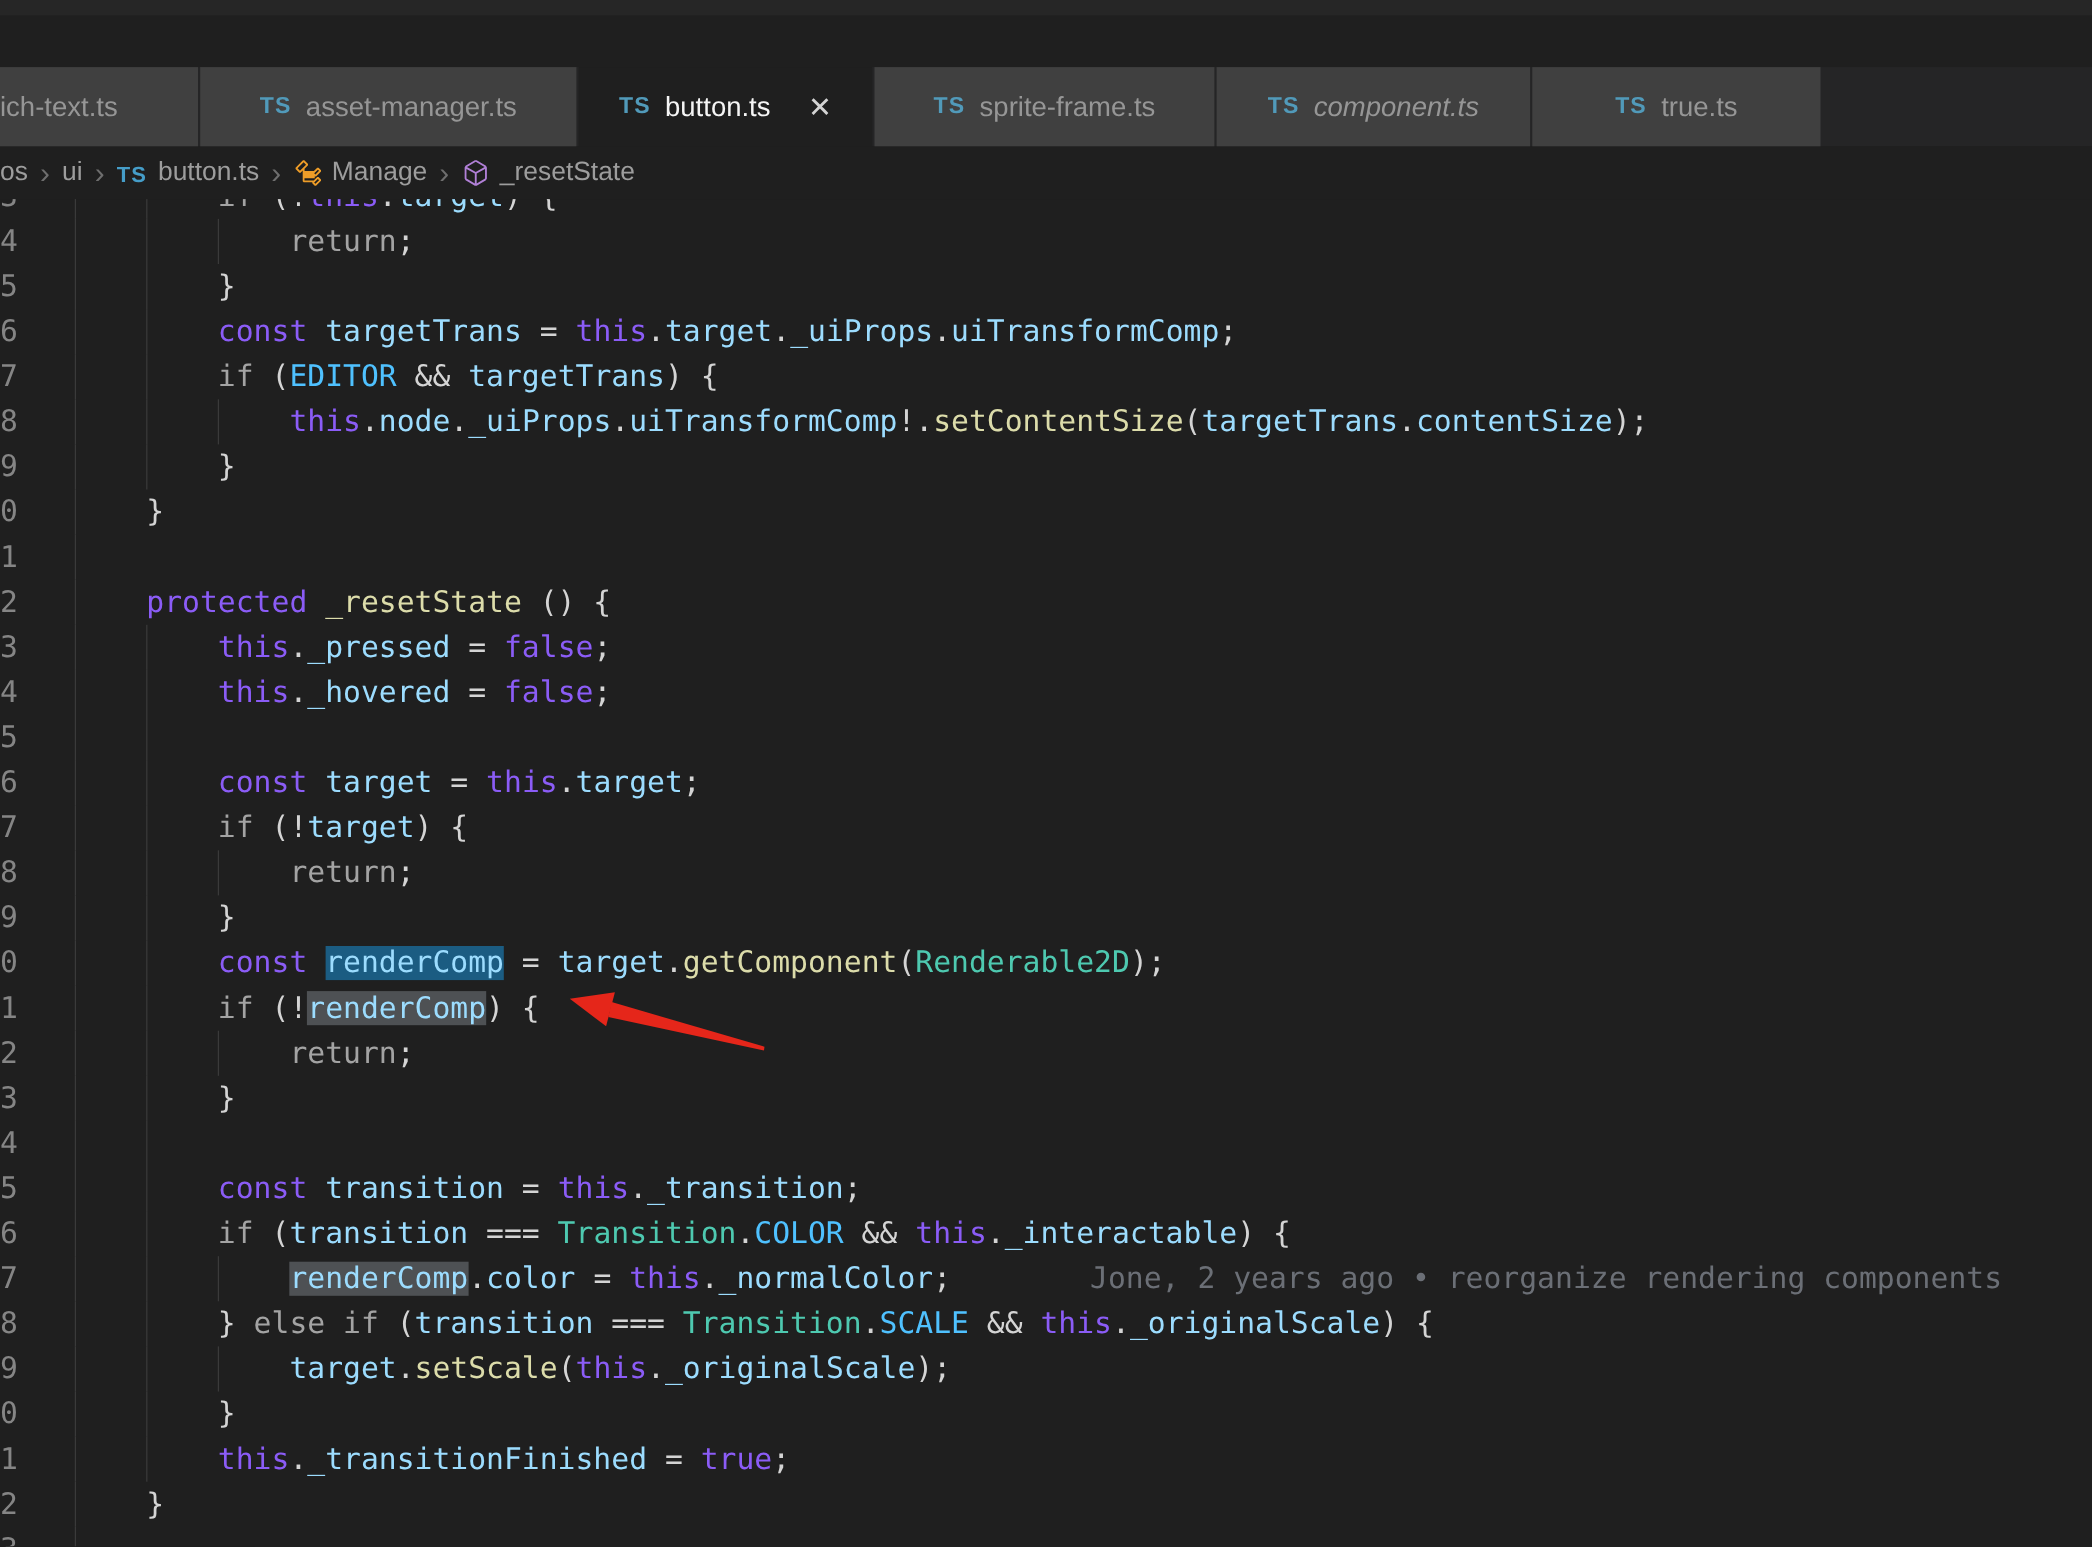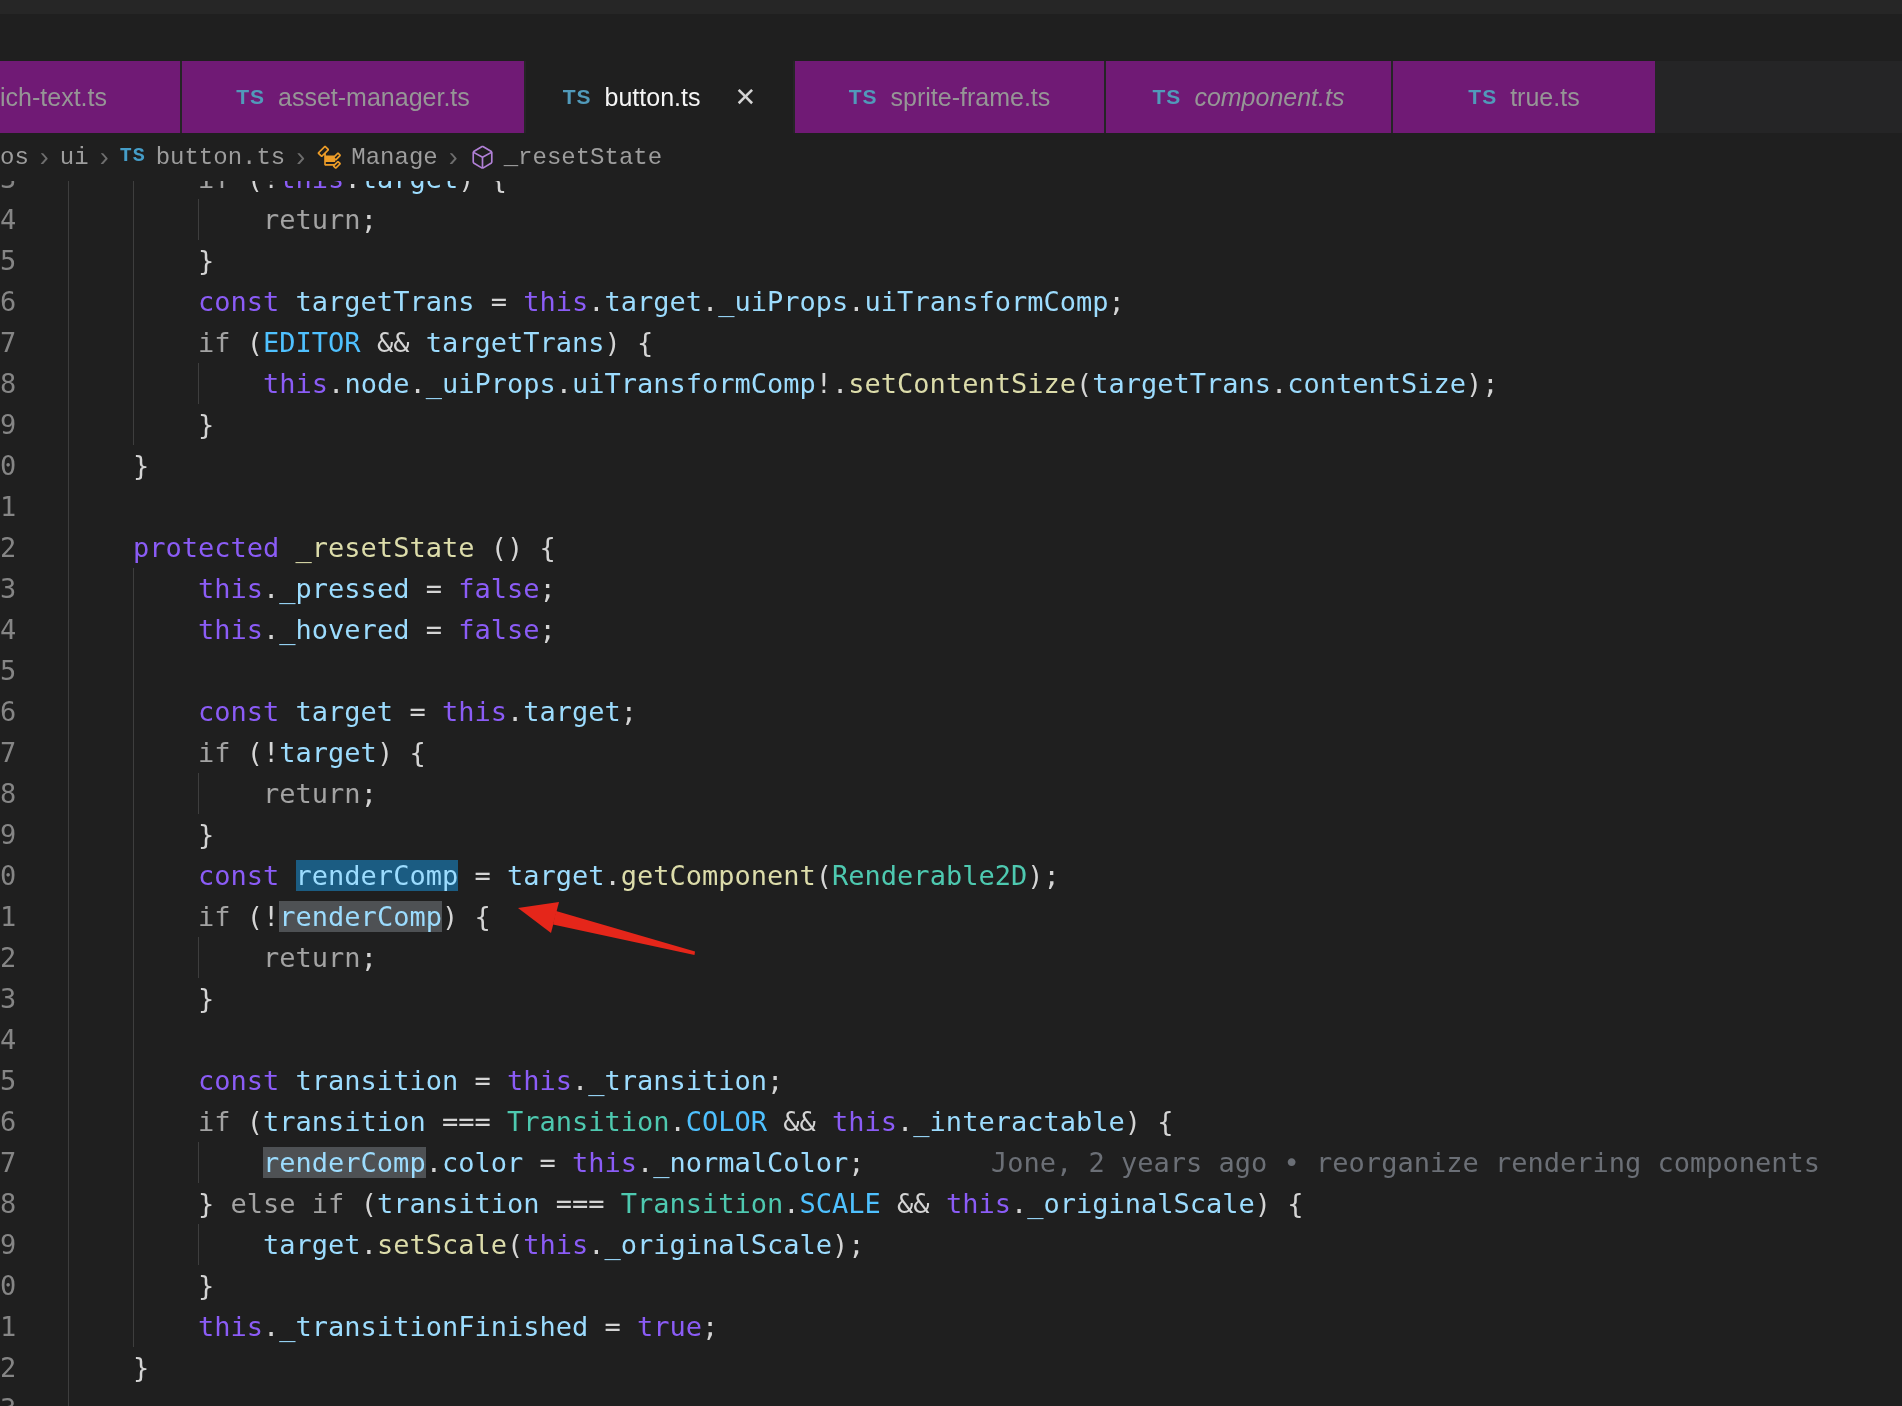--- a/index.html
+++ b/index.html
@@ -11,33 +11,33 @@
   .banner{position:absolute;left:0;top:14px;width:100%;height:47px;background:#0d517d;color:#ffffff;
           font-size:26px;display:flex;align-items:center;z-index:6;}
   .banner .btext{margin-left:0;}
   .banner .blink{color:#ffffff;text-decoration:underline;text-underline-offset:7px;
                  text-decoration-thickness:2px;cursor:pointer;}
   .banner .l1{margin-left:28px;}
   .banner .l2{margin-left:44px;}
 
   
   .tabbar{position:absolute;left:0;top:61px;width:100%;height:72px;background:#252526;display:flex;z-index:6;}
-  .tab{height:72px;box-sizing:border-box;background:#701a75;margin-right:2px;display:flex;align-items:center;
+  .tab{height:72px;box-sizing:border-box;background:#404040;margin-right:2px;display:flex;align-items:center;
        justify-content:center;color:#969696;font-size:25px;cursor:pointer;flex:0 0 auto;}
   .tab.active{background:#1f1f1f;color:#f5f5f5;}
   .tab.first{justify-content:flex-start;}
   .tab .tsicon{color:#519aba;font-weight:700;font-size:21px;margin-right:13px;letter-spacing:1px;}
   .tab .closex{color:#d4d4d4;font-size:26px;margin-left:34px;cursor:pointer;}
   .tab.italic .tlabel{font-style:italic;}
 
   
   .breadcrumb{position:absolute;left:0;top:133px;width:100%;height:48px;background:#1f1f1f;display:flex;
               align-items:center;font-size:24px;color:#9d9d9d;z-index:5;}
   .bc-sep{color:#6e6e6e;font-size:27px;margin:0 11px;line-height:1;}
-  .bc-item{display:flex;align-items:flex-start;cursor:pointer;font-family:Liberation Mono, monospace;}
+  .bc-item{display:flex;align-items:flex-end;cursor:pointer;}
   .bc-tsb{color:#459dc8;font-weight:700;font-size:20px;margin-right:10px;letter-spacing:1px;}
   .bc-ic{width:27px;height:27px;margin-right:8px;}
 
   
   .code{position:absolute;left:0;top:0;width:100%;height:100%;z-index:1;
         font-family:"DejaVu Sans Mono",monospace;font-size:27px;}
   .cl{position:absolute;left:0;width:1902px;height:41px;line-height:41px;white-space:pre;}
   .ln{position:absolute;left:0;top:0;color:#858585;}
   .guide{position:absolute;top:0;width:1px;height:41px;background:#3e3e3e;}
   .ct{position:absolute;left:68px;top:0;}

